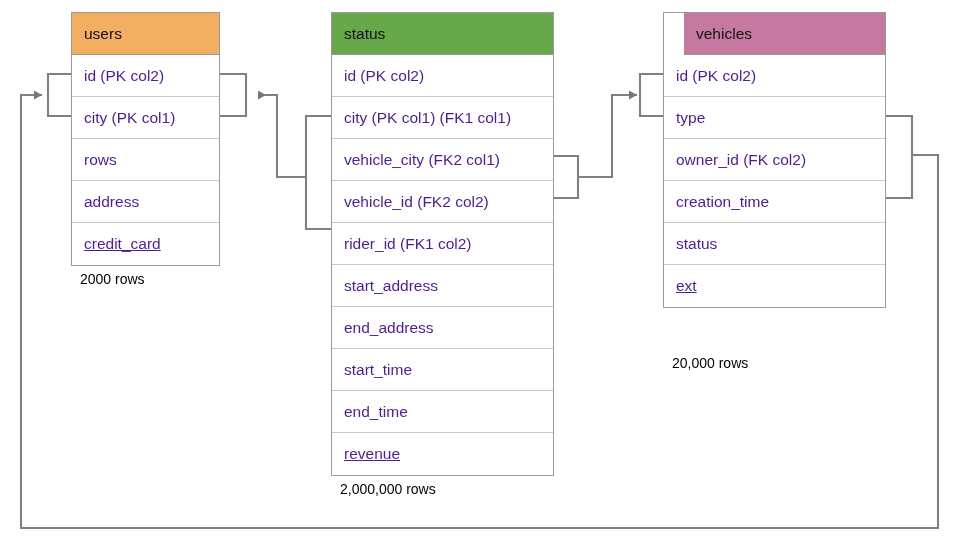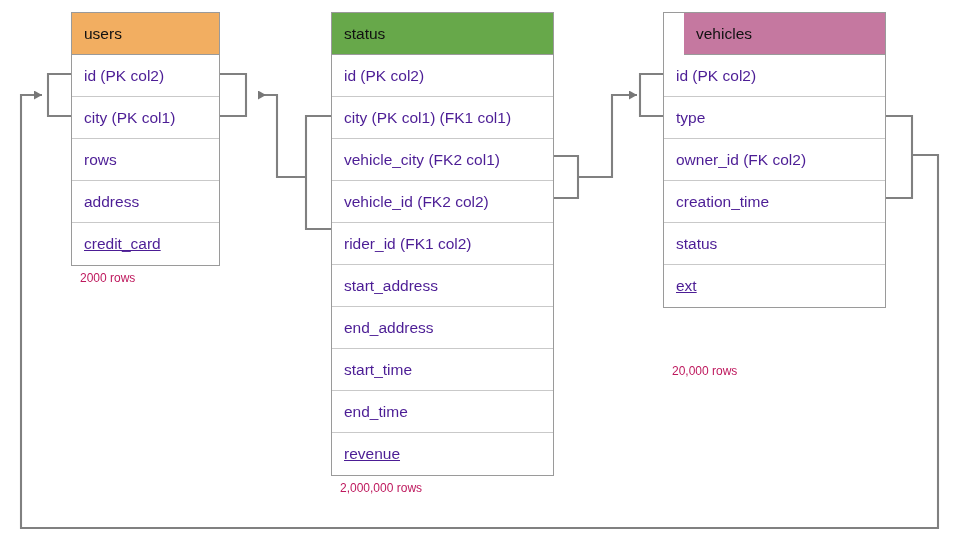--- a/index.html
+++ b/index.html
@@ -43,22 +43,22 @@
     background: #ffffff;
     white-space: nowrap;
     overflow: hidden;
   }
   .er-row.last {
     border-bottom: none;
     text-decoration: underline;
   }
   .er-rowcount {
     position: absolute;
-    font-size: 12px;
-    color: #be185d;
+    font-size: 14px;
+    color: #000000;
     white-space: nowrap;
   }
   #wires {
     position: absolute;
     left: 0;
     top: 0;
     width: 960px;
     height: 540px;
     pointer-events: none;
   }
@@ -137,15 +137,15 @@
 
   <div class="er-table" style="left:663px; top:12px; width:223px;">
     <div class="er-header" style="background:#C578A0;margin-left:20px;">vehicles</div>
     <div class="er-row">id (PK col2)</div>
     <div class="er-row">type</div>
     <div class="er-row">owner_id (FK col2)</div>
     <div class="er-row">creation_time</div>
     <div class="er-row">status</div>
     <div class="er-row last">ext</div>
   </div>
-  <div class="er-rowcount" style="left:672px; top:364px;">20,000 rows</div>
+  <div class="er-rowcount" style="left:672px; top:355px;">20,000 rows</div>
 
 </div>
 
 </body></html>

